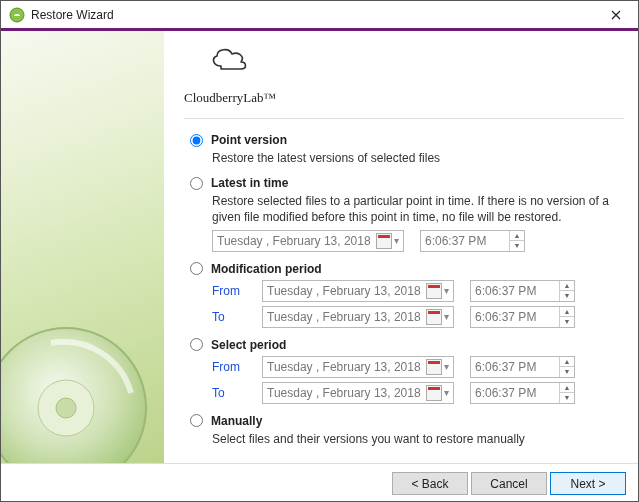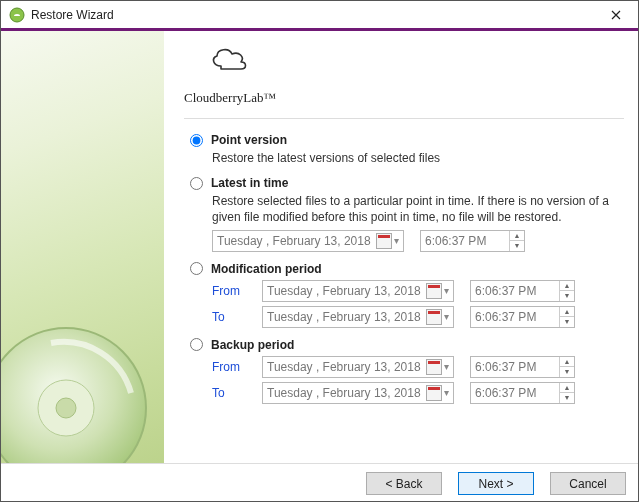--- a/index.html
+++ b/index.html
@@ -97,21 +97,21 @@
     border-left:1px solid #ccc;
     display:flex; flex-direction:column;
   }
   .spin div { flex:1; display:flex; align-items:center; justify-content:center; font-size:7px; color:#666; }
   .spin div:first-child { border-bottom:1px solid #ccc; }
 
   .footer {
     height:40px;
     border-top:1px solid #ddd;
     display:flex; align-items:center; justify-content:flex-end;
-    padding:0 12px; gap:16px;
+    padding:0 12px; gap:3px;
     background:#fff;
   }
   .btn {
     width:76px; height:23px;
     border:1px solid #adadad;
     background:#e1e1e1;
     font-size:12px;
     display:flex; align-items:center; justify-content:center;
     cursor:pointer;
   }
@@ -230,21 +230,21 @@
                 <div>▲</div>
                 <div>▼</div>
               </div>
           </div>
         </div>
       </div>
 
       <div class="opt">
         <div class="radio-row">
           <input type="radio" name="rp" id="r4" style="">
-          <label for="r4">Backup period</label>
+          <label for="r4">Select period</label>
         </div>
         <div class="dtgroup">
           <span class="lbl">From</span>
           <div class="datebox">
             <span>Tuesday ,  February  13, 2018</span>
             <span class="cal"></span>
             <span class="chev">▾</span>
           </div>
           <div class="timebox">
             <span>6:06:37 PM</span>
@@ -264,22 +264,29 @@
           <div class="timebox">
             <span>6:06:37 PM</span>
             <div class="spin">
                 <div>▲</div>
                 <div>▼</div>
               </div>
           </div>
         </div>
       </div>
 
+      <div class="opt">
+        <div class="radio-row">
+          <input type="radio" name="rp" id="r5" style="">
+          <label for="r5">Manually</label>
+        </div>
+        <div class="desc">Select files and their versions you want to restore manually</div>
+      </div>
 
     </div>
   </div>
 </div>
 
 <div class="footer">
   <div class="btn">&lt; Back</div>
+  <div class="btn">Cancel</div>
   <div class="btn primary">Next &gt;</div>
-  <div class="btn">Cancel</div>
 </div>
 
 </body></html>

